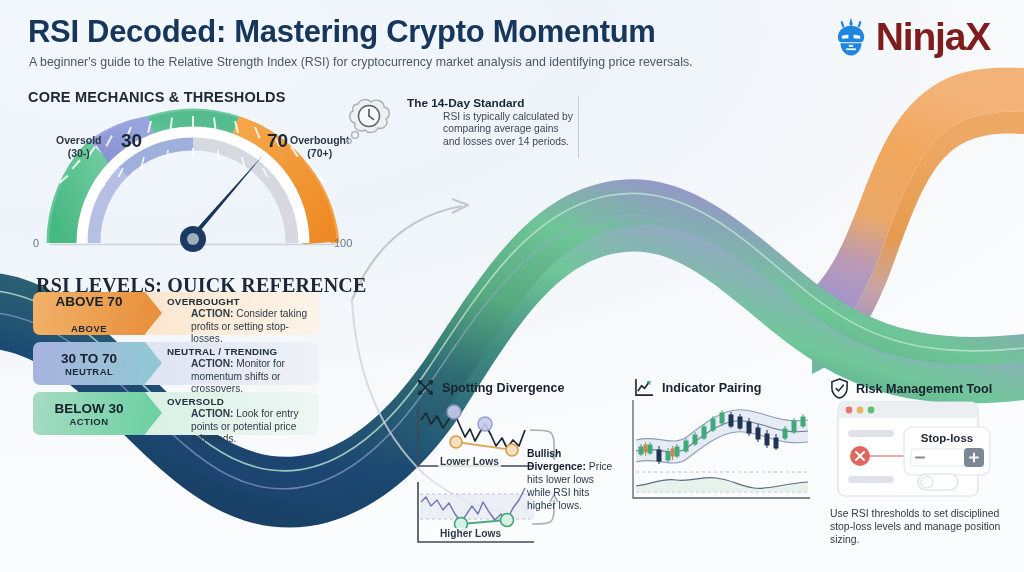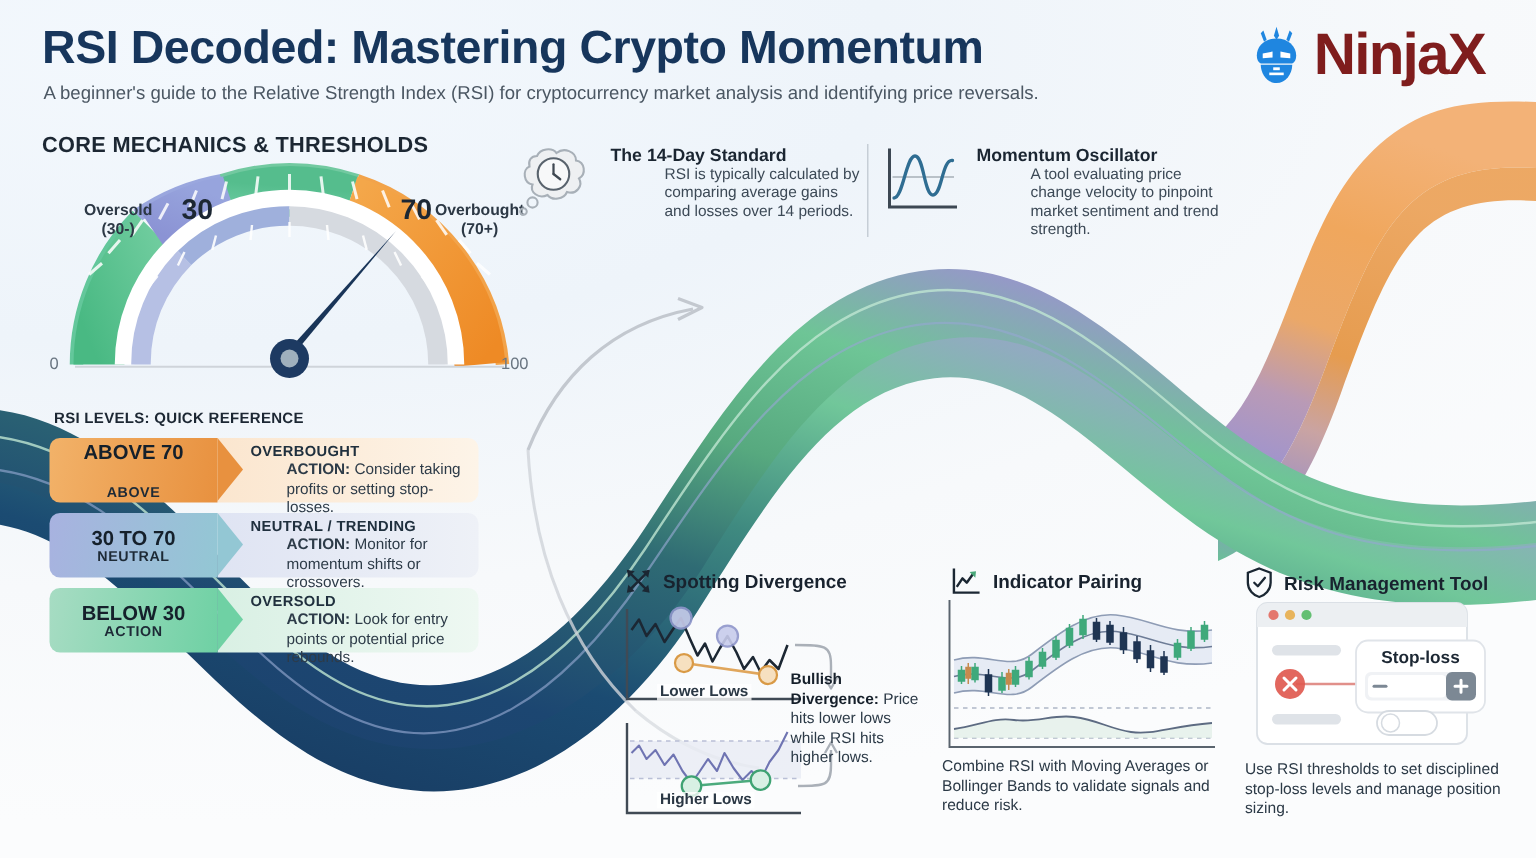--- a/index.html
+++ b/index.html
@@ -20,21 +20,21 @@
   #hdr-sub{ left:29px; top:55px; font-size:12.4px; color:#4b5763; }
 
   
   #logo{ right:34px; top:16px; display:flex; align-items:center; gap:4px; }
   #logo .mark{ width:42px; height:42px; }
   #logo .word{ font-size:39px; font-weight:bold; color:#7f1d1d; letter-spacing:-1.2px; line-height:42px; }
 
   
   .sec-h{ font-size:14.5px; font-weight:bold; color:#1c2733; letter-spacing:.2px; }
   #sec-core{ left:28px; top:89px; }
-  #sec-levels{ left:36px; top:274px; font-size:10px; }
+  #sec-levels{ left:36px; top:274px; font-size:20px;font-family:Liberation Serif, serif; }
   #sec-adv{ left:414px; top:352px; font-size:14.5px; }
 
   
   #gauge{ left:28px; top:108px; width:330px; height:150px; }
   .g-lab{ position:absolute; font-size:10.5px; font-weight:bold; color:#2c3845; line-height:12.5px; text-align:center;}
   #g-oversold{ left:28px; top:26px; }
   #g-overbought{ left:262px; top:26px; }
   .g-num{ position:absolute; font-size:19px; font-weight:bold; color:#1c2733; }
   #g-n30{ left:93px; top:22px; }
   #g-n70{ left:239px; top:22px; }
@@ -301,31 +301,20 @@
       <line x1="29" y1="20" x2="33.5" y2="23.5" stroke="#3f4852" stroke-width="1.5" stroke-linecap="round"></line>
       <circle cx="15" cy="39" r="3.4" fill="none" stroke="#a8b0b8" stroke-width="1.4"></circle>
       <circle cx="9" cy="45" r="2.2" fill="none" stroke="#a8b0b8" stroke-width="1.3"></circle>
     </svg>
     <div class="txt">
       <h4>The 14-Day Standard</h4>
       <p>RSI is typically calculated by comparing average gains and losses over 14 periods.</p>
     </div>
   </div>
 
-  <div class="info" id="info-mo">
-    <svg class="ico" width="54" height="48" viewBox="0 0 54 48">
-      <path d="M5 3 L5 42 L50 42" fill="none" stroke="#3d4853" stroke-width="2"></path>
-      <line x1="7" y1="22" x2="48" y2="22" stroke="#b9c1c8" stroke-width="1.2"></line>
-      <path d="M8 36 C14 36 16 8 22 8 C28 8 28 34 34 34 C40 34 40 10 47 11" fill="none" stroke="#2f6d92" stroke-width="2.2" stroke-linecap="round"></path>
-    </svg>
-    <div class="txt">
-      <h4>Momentum Oscillator</h4>
-      <p>A tool evaluating price change velocity to pinpoint market sentiment and trend strength.</p>
-    </div>
-  </div>
 
   <div class="abs sec-h" id="sec-levels">RSI LEVELS: QUICK REFERENCE</div>
 
   <div class="abs" id="levels">
     <div class="lv-row r0">
       <div class="lv-chip">
         <span class="lv-t1">ABOVE 70</span>
         <span class="lv-t2">ABOVE</span>
       </div>
       <div class="lv-body">
@@ -496,21 +485,20 @@
       </g>
     </g>
 
     <line x1="8" y1="74" x2="180" y2="74" stroke="#aeb7c6" stroke-width=".9" stroke-dasharray="3 3"></line>
     <line x1="8" y1="94" x2="180" y2="94" stroke="#aeb7c6" stroke-width=".9" stroke-dasharray="3 3"></line>
     <path d="M8 88 C24 86 34 80 48 82 C64 84 74 78 88 80 C104 82 112 88 126 90
              C142 92 152 86 180 84 L180 94 L8 94 Z" fill="#dfeee6" opacity=".7"></path>
     <path d="M8 88 C24 86 34 80 48 82 C64 84 74 78 88 80 C104 82 112 88 126 90
              C142 92 152 86 180 84" fill="none" stroke="#5d6b82" stroke-width="1.2"></path>
   </svg>
-  <div class="abs" id="pair-txt">Combine RSI with Moving Averages or Bollinger Bands to validate signals and reduce risk.</div>
 
   <svg class="abs" id="risk-box" viewBox="0 0 165 105">
     <rect x="6" y="4" width="140" height="94" rx="7" fill="#ffffff" stroke="#dbe0e6" stroke-width="1.2"></rect>
     <path d="M6 11 a7 7 0 0 1 7 -7 h126 a7 7 0 0 1 7 7 v9 H6 Z" fill="#eceff2"></path>
     <circle cx="17" cy="12" r="3.4" fill="#e4776d"></circle>
     <circle cx="28" cy="12" r="3.4" fill="#e8b45c"></circle>
     <circle cx="39" cy="12" r="3.4" fill="#63bf72"></circle>
     <rect x="16" y="32" width="46" height="7" rx="3.5" fill="#dfe3e8"></rect>
     <rect x="16" y="78" width="46" height="7" rx="3.5" fill="#dfe3e8"></rect>
     <line x1="32" y1="58" x2="104" y2="58" stroke="#e1908a" stroke-width="1.6"></line>

